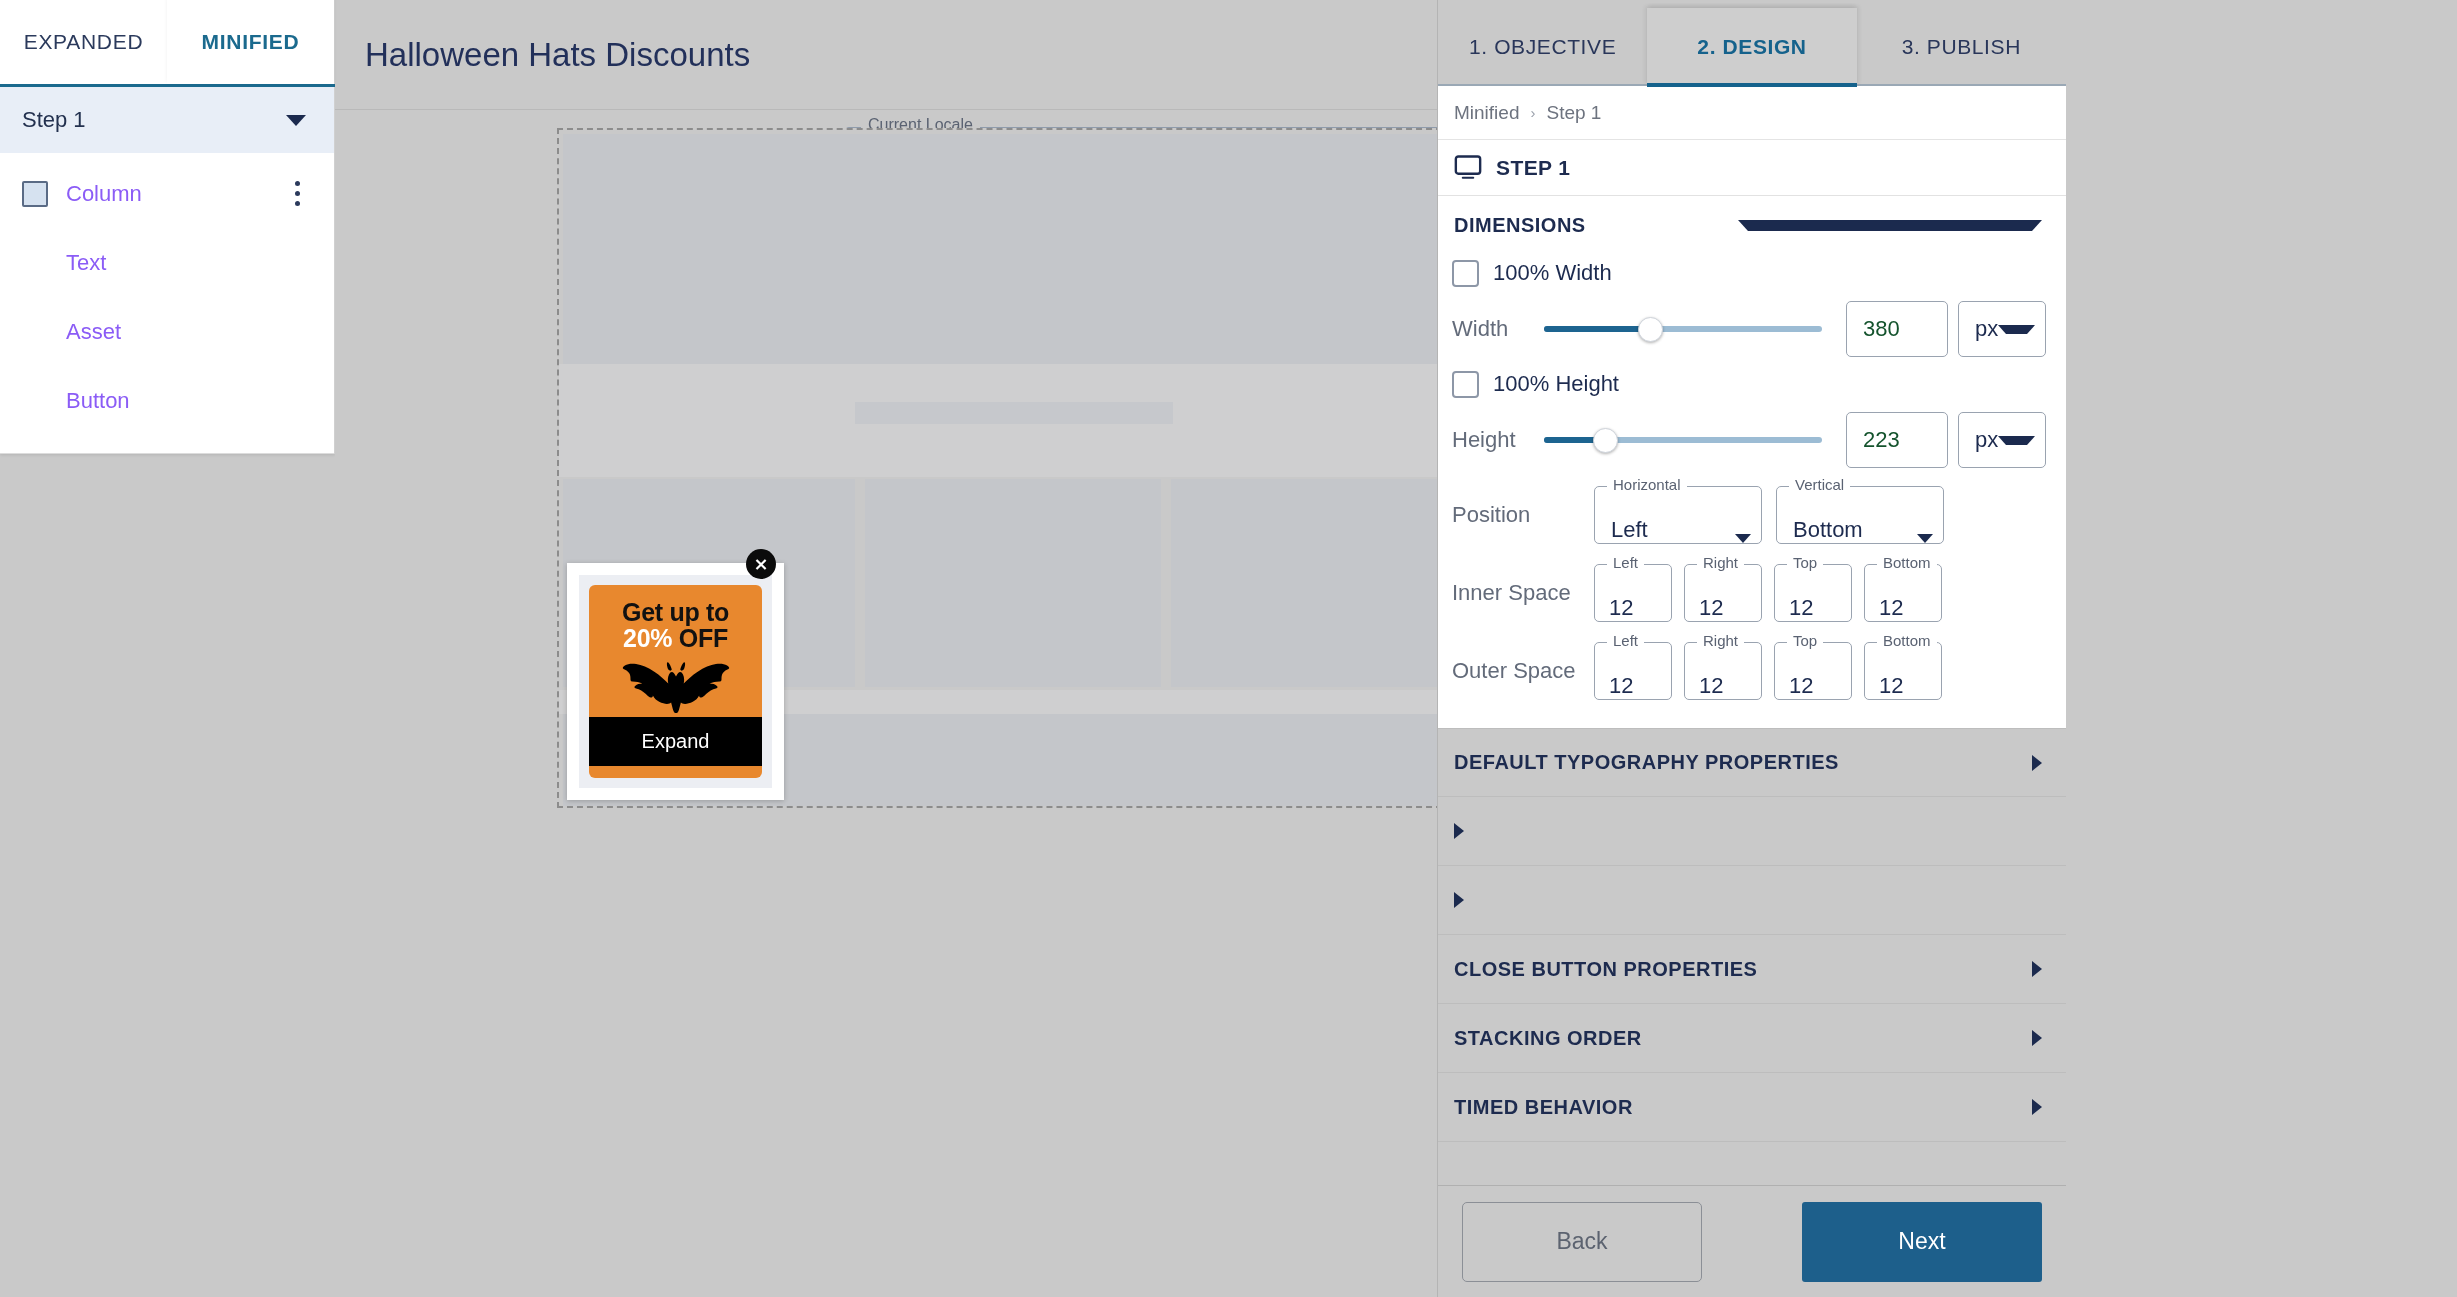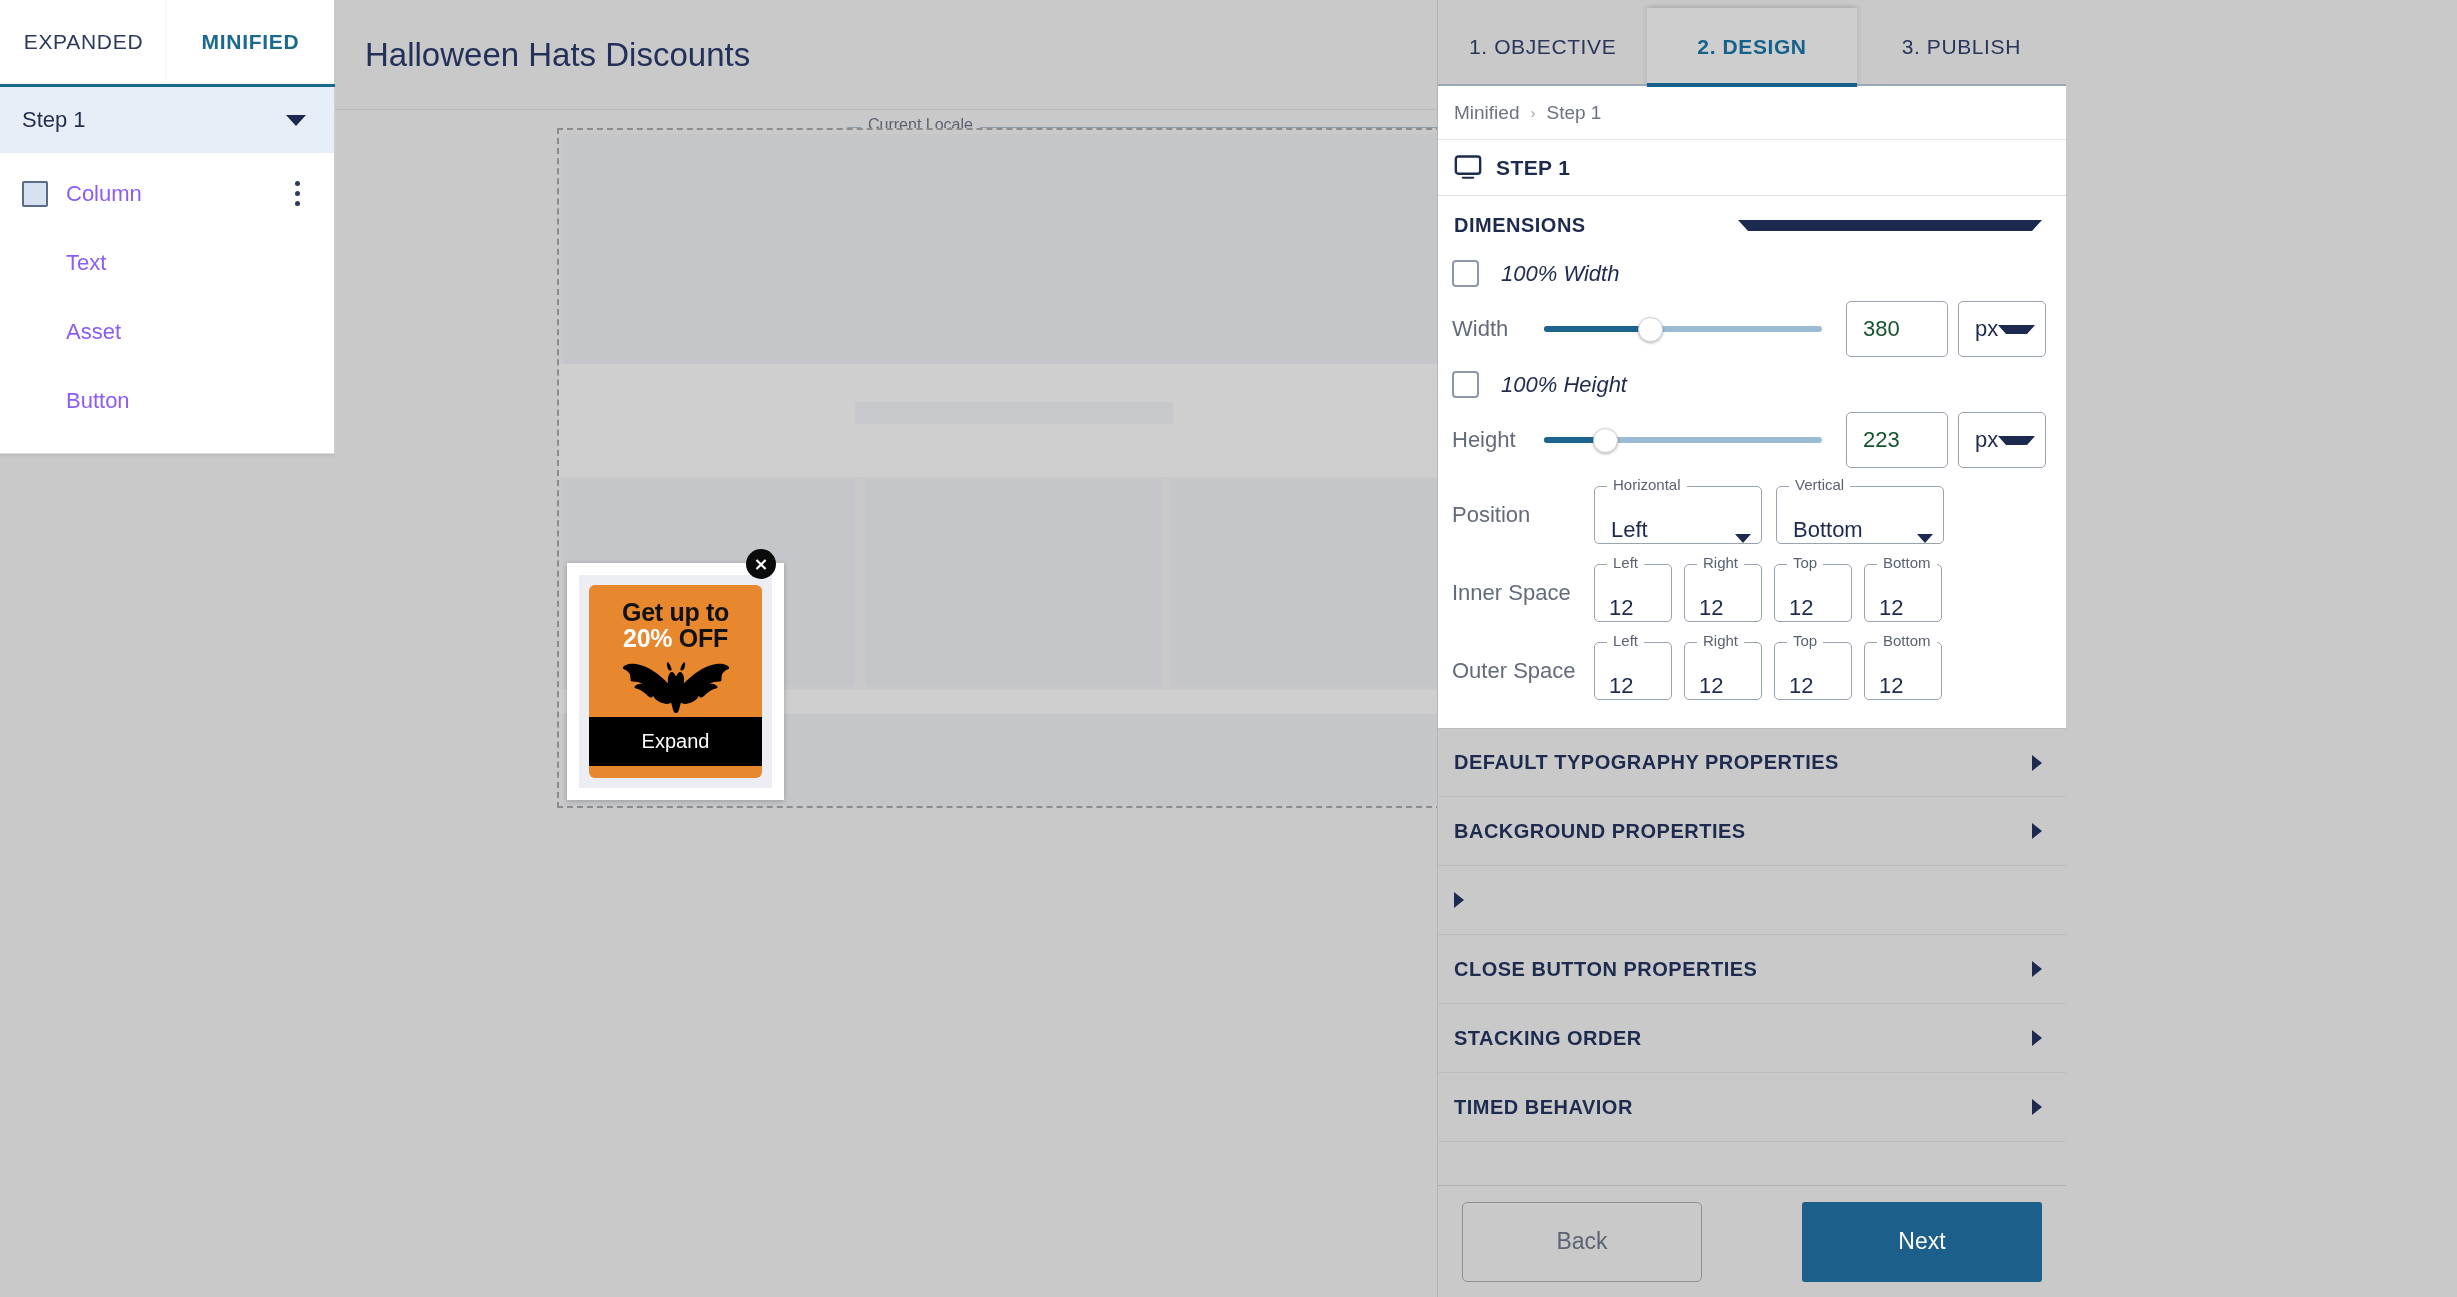--- a/index.html
+++ b/index.html
@@ -243,21 +243,21 @@
 
   .dimensions-panel { background: #ffffff; padding: 0 0 18px 0; }
   .dim-head {
     height: 58px; display: flex; align-items: center;
     padding: 0 24px 0 16px;
     font-size: 20px; font-weight: 700; color: #1d2b4f; letter-spacing: 0.5px;
     cursor: pointer;
   }
   .dim-head span { flex: 1; }
 
-  .checkbox-row { display: flex; align-items: flex-end; padding: 6px 0 6px 14px; gap: 22px; cursor: pointer; font-style: italic; }
+  .checkbox-row { display: flex; align-items: flex-start; padding: 6px 0 6px 14px; gap: 14px; cursor: pointer; }
   .cbx {
     width: 27px; height: 27px;
     border: 2px solid #8d97a7; border-radius: 4px;
     background: #fff; flex: 0 0 27px;
   }
   .cbx-label { font-size: 22px; color: #1d2b4f; }
 
   .slider-row { display: flex; align-items: center; padding: 8px 20px 8px 14px; gap: 0; }
   .slider-label { font-size: 22px; color: #636b7a; width: 92px; flex: 0 0 92px; }
   .slider-wrap { position: relative; flex: 1 1 auto; height: 34px; margin-right: 24px; }
@@ -612,21 +612,20 @@
       </div>
 
     </div>
 
     <div class="accordion">
       <div class="acc-item">
         <span class="acc-label">DEFAULT TYPOGRAPHY PROPERTIES</span>
         <span class="caret-right"></span>
       </div>
       <div class="acc-item">
-        <span class="acc-label">BACKGROUND PROPERTIES</span>
         <span class="caret-right"></span>
       </div>
       <div class="acc-item">
         <span class="caret-right"></span>
       </div>
       <div class="acc-item">
         <span class="acc-label">CLOSE BUTTON PROPERTIES</span>
         <span class="caret-right"></span>
       </div>
       <div class="acc-item">

